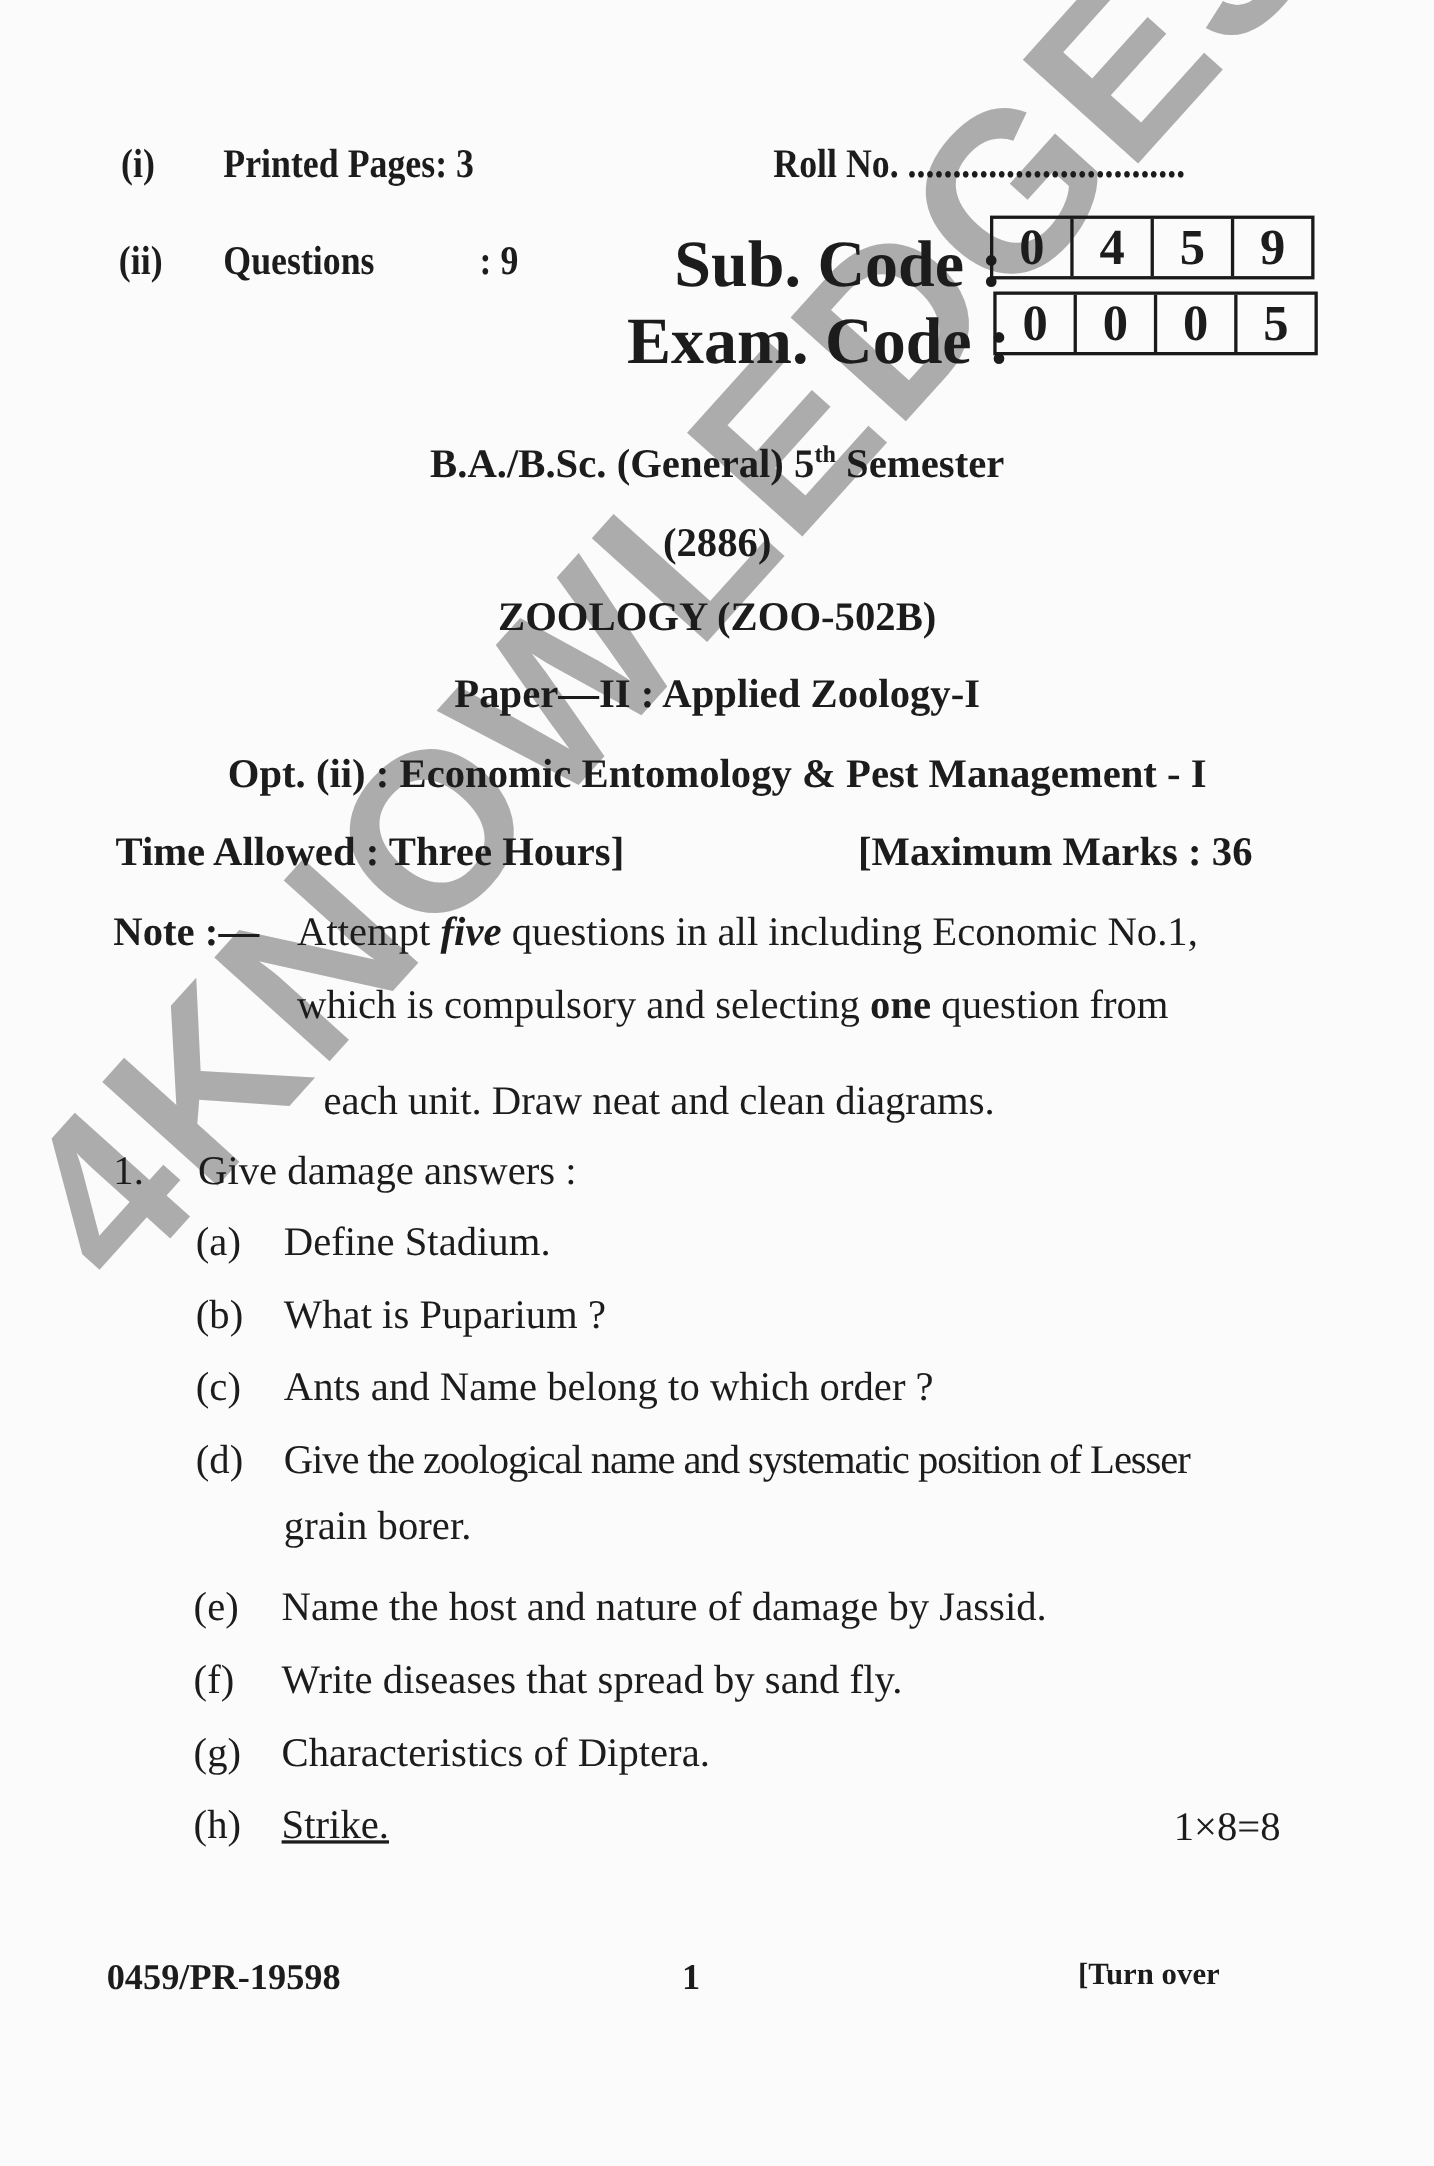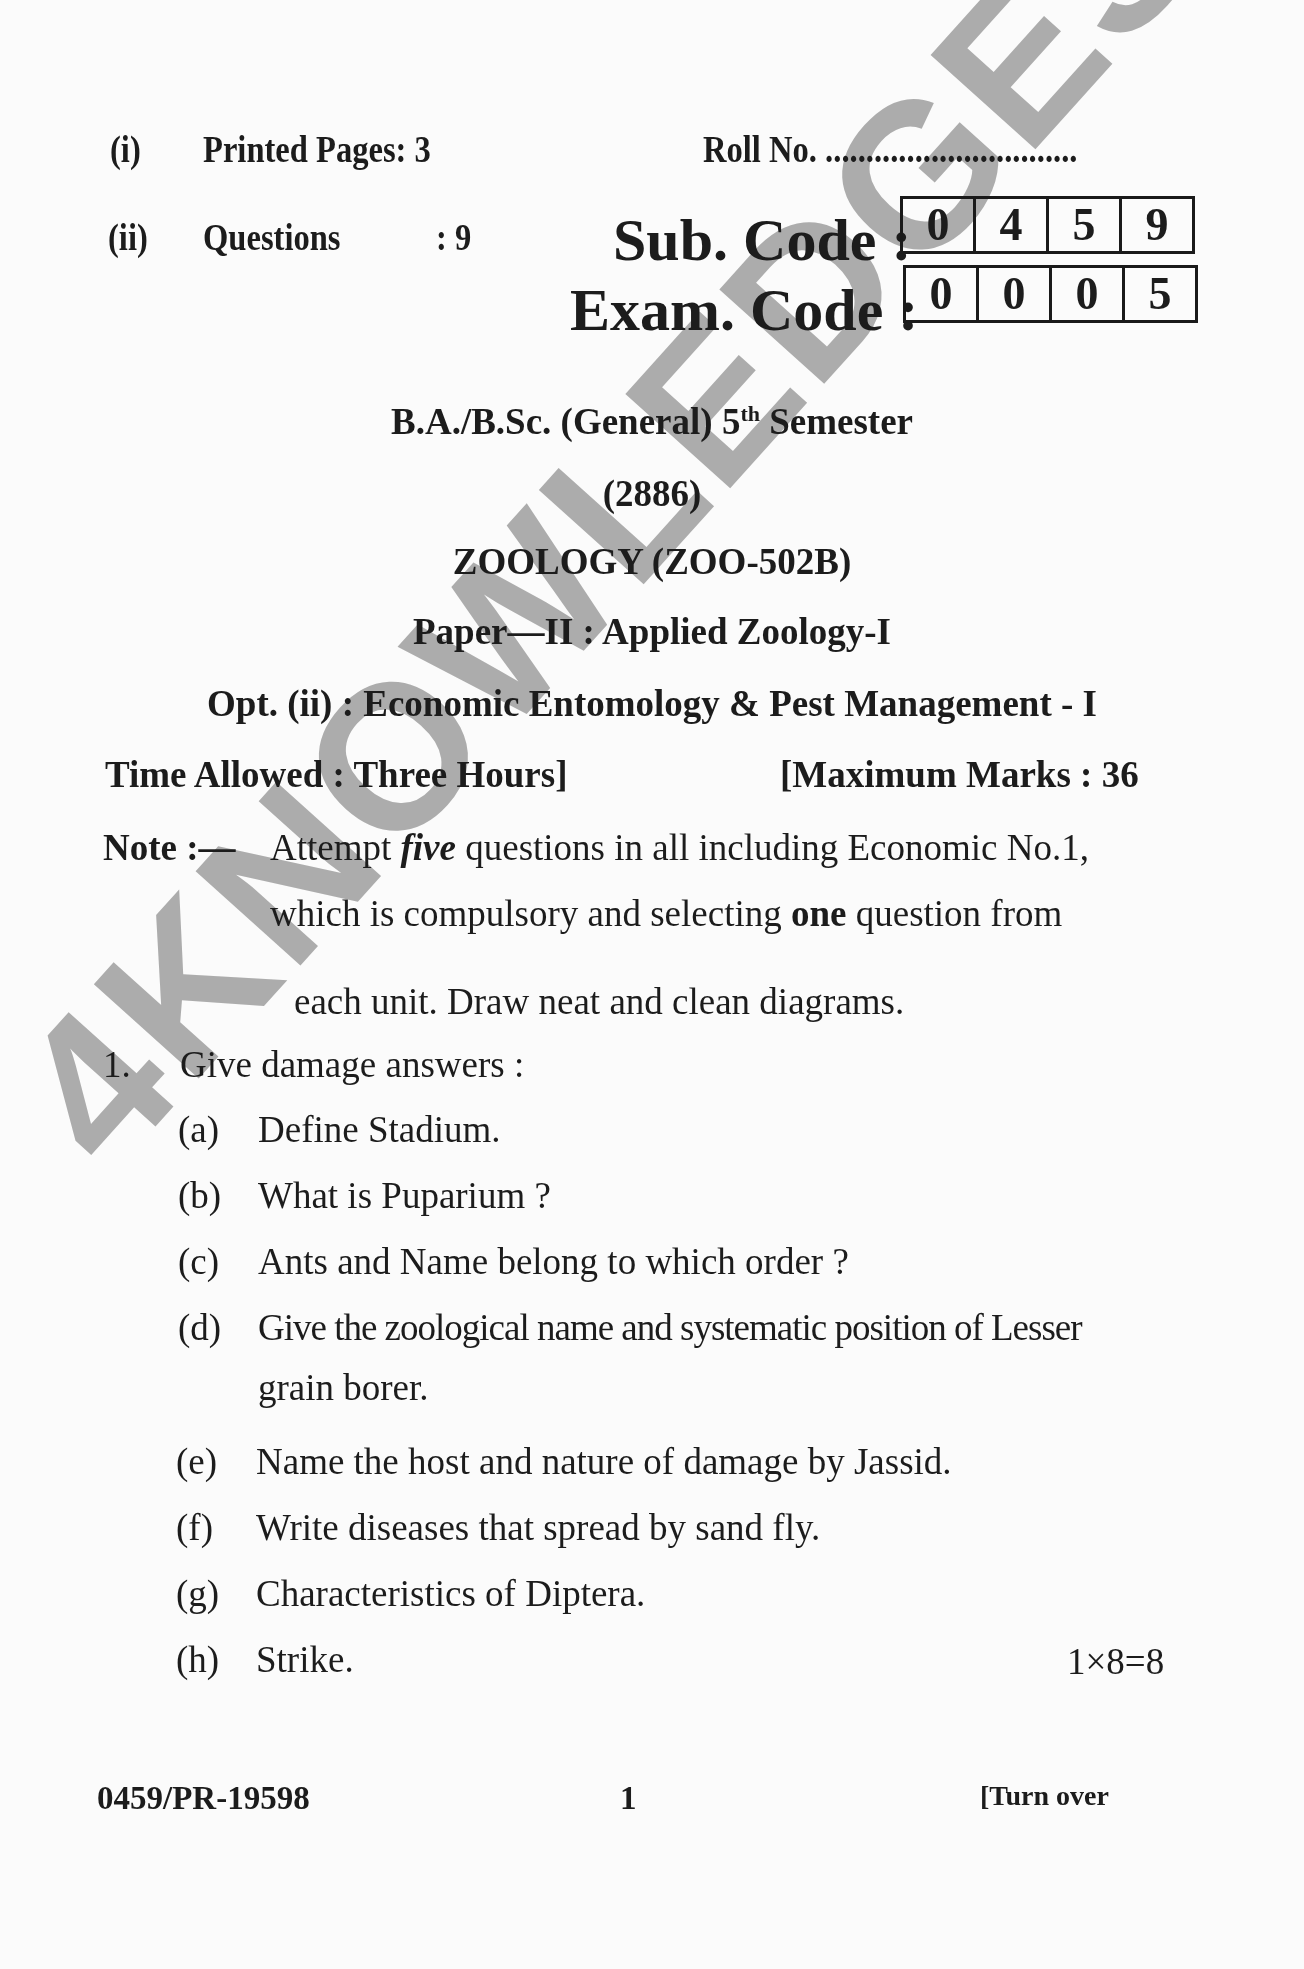--- a/index.html
+++ b/index.html
@@ -94,18 +94,18 @@
 <div class="abs q-label" style="left:176px; top:1440px;">(e)</div>
 <div class="abs body-text" style="left:256px; top:1440px;">Name the host and nature of damage by Jassid.</div>
 
 <div class="abs q-label" style="left:176px; top:1506px;">(f)</div>
 <div class="abs body-text" style="left:256px; top:1506px;">Write diseases that spread by sand fly.</div>
 
 <div class="abs q-label" style="left:176px; top:1572px;">(g)</div>
 <div class="abs body-text" style="left:256px; top:1572px;">Characteristics of Diptera.</div>
 
 <div class="abs q-label" style="left:176px; top:1638px;">(h)</div>
-<div class="abs body-text" style="left:256px; top:1638px;">Strike.</div>
+<div class="abs body-text" style="left:256px; top:1638px;text-decoration:underline;">Strike.</div>
 <div class="abs body-text" style="left:1044px; top:1640px;margin-left:23px;">1×8=8</div>
 
 <div class="abs b" style="left:97px; top:1780px; font-size:33px;">0459/PR-19598</div>
 <div class="abs b" style="left:620px; top:1780px; font-size:33px;">1</div>
 <div class="abs b" style="left:980px; top:1780px; font-size:28px;">[Turn over</div>
 
 </body></html>

